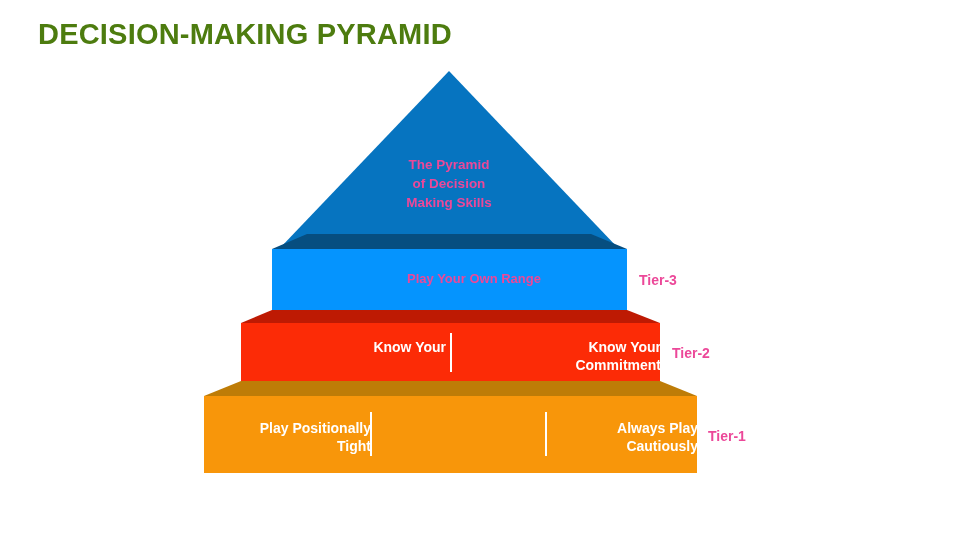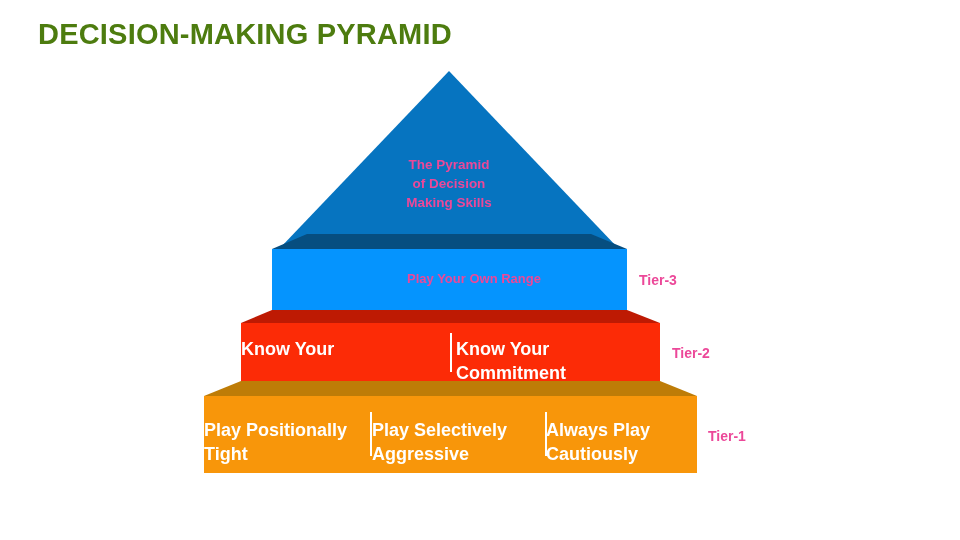--- a/index.html
+++ b/index.html
@@ -61,24 +61,24 @@
     line-height: 1.42;
   }
   #tier3-text {
     left: 272px;
     top: 271px;
     width: 404px;
     font-size: 13px;
   }
   .cell {
     position: absolute;
-    font-size: 18px;
+    font-size: 14px;
     font-weight: bold;
     color: #ffffff;
-    text-align: left;
+    text-align: right;
     line-height: 1.32;
   }
   
   #t2-c0 { left: 241px;  top: 338px; width: 205px; }
   #t2-c1 { left: 456px;  top: 338px; width: 205px; }
   
   #t1-c0 { left: 204px;  top: 419px; width: 167px; }
   #t1-c1 { left: 372px;  top: 419px; width: 167px; }
   #t1-c2 { left: 546px;  top: 419px; width: 152px; }
 
@@ -143,24 +143,20 @@
     <div id="t2-c1" class="cell">
       <div>Know Your</div>
       <div>Commitment</div>
     </div>
     <div id="t2-div0" class="divider"></div>
 
     <div id="t1-c0" class="cell">
       <div>Play Positionally</div>
       <div>Tight</div>
     </div>
-    <div id="t1-c1" class="cell">
-      <div>Play Selectively</div>
-      <div>Aggressive</div>
-    </div>
     <div id="t1-c2" class="cell">
       <div>Always Play</div>
       <div>Cautiously</div>
     </div>
     <div id="t1-div0" class="divider"></div>
     <div id="t1-div1" class="divider"></div>
 
     <div id="label-tier3" class="tier-label">Tier-3</div>
     <div id="label-tier2" class="tier-label">Tier-2</div>
     <div id="label-tier1" class="tier-label">Tier-1</div>

